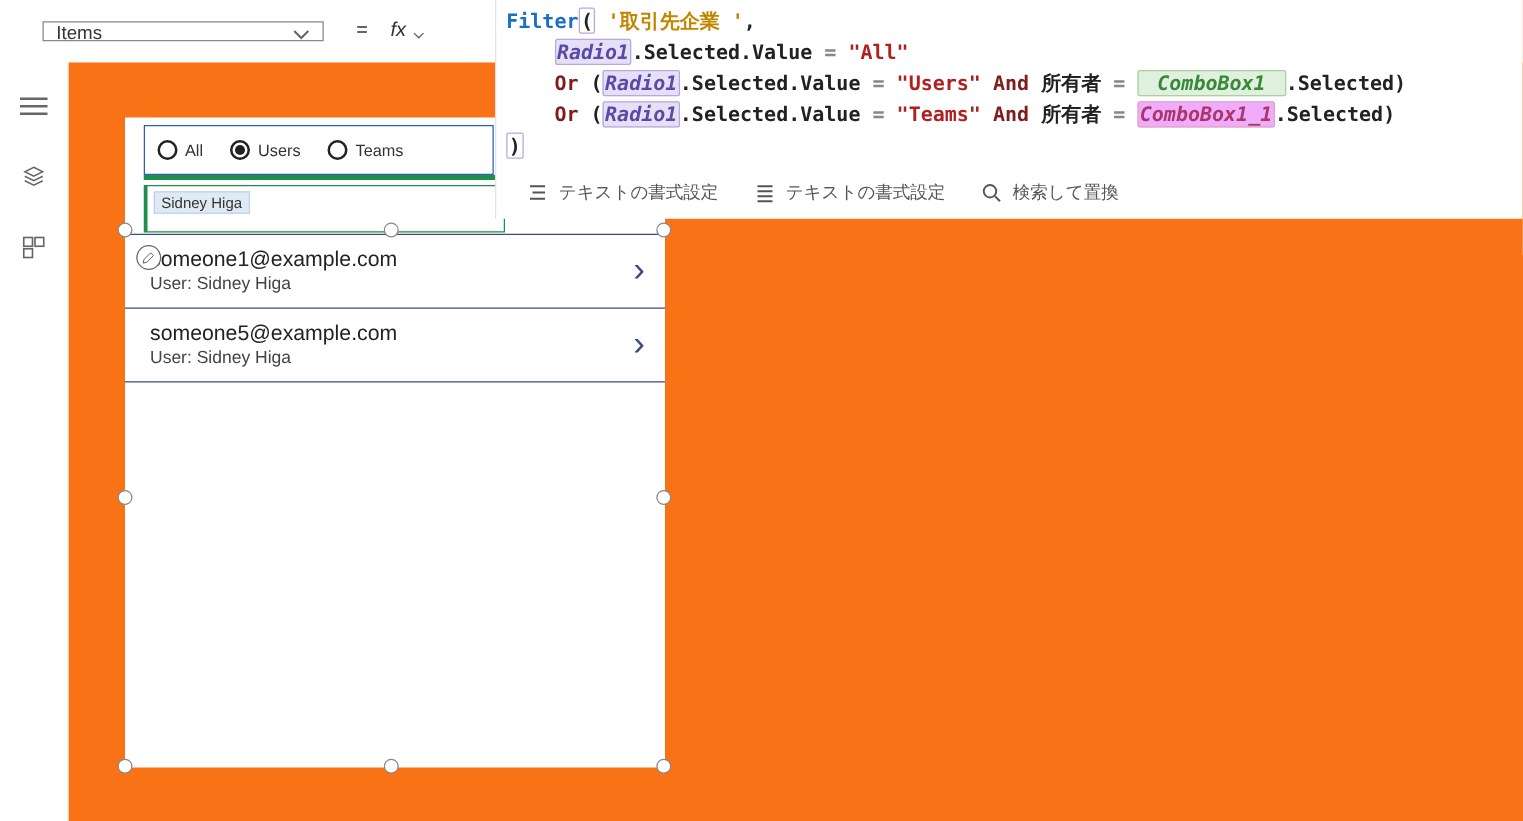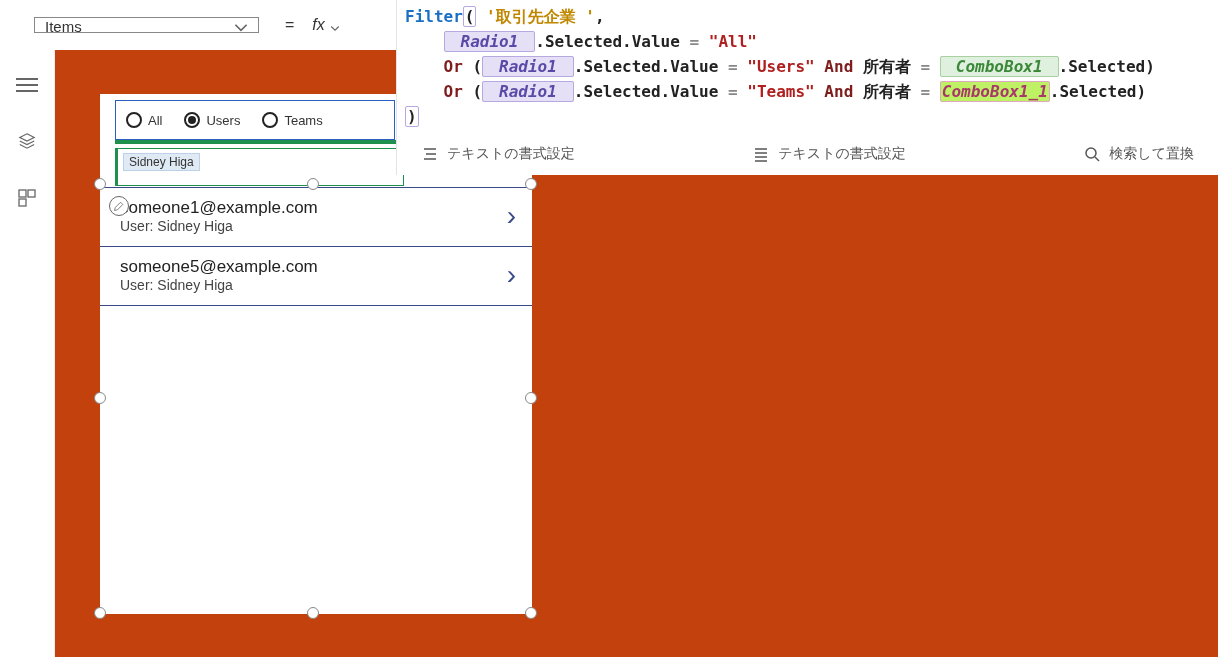--- a/index.html
+++ b/index.html
@@ -13,35 +13,35 @@
   .fx .chev { font-size: 10px; margin-left: 4px; }
 
   
   .formula-panel { position: absolute; left: 396px; top: 0; right: 0; background: #fff; border-left: 1px solid #e3e3e3; z-index: 5; }
   .formula-text { font-family: Consolas, monospace; font-size: 16px; padding: 4px 8px 6px 8px; line-height: 25px; white-space: pre; color: #222; font-weight: bold; }
   .tok-func { color: #1a6fc4; }
   .tok-table { color: #c08800; }
   .tok-str { color: #b02020; }
   .tok-op { color: #888; }
   .tok-kw { color: #7f1d1d; }
-  .hl-purple { background: #e6e0f6; border: 1px solid #b8a8e0; border-radius: 2px; padding: 0 16px; font-style: italic; color: #5a4aa8; }
+  .hl-purple { background: #e6e0f6; border: 1px solid #b8a8e0; border-radius: 2px; padding: 0 1px; font-style: italic; color: #5a4aa8; }
   .hl-green  { background: #dff0de; border: 1px solid #a8d0a0; border-radius: 2px; padding: 0 15px; font-style: italic; color: #3a8838; }
-  .hl-pink   { background: #bef264; border: 1px solid #e0a8c0; border-radius: 2px; padding: 0 1px; font-style: italic; color: #a8386a; }
+  .hl-pink   { background: #f0abfc; border: 1px solid #e0a8c0; border-radius: 2px; padding: 0 1px; font-style: italic; color: #a8386a; }
   .paren-hl  { border: 1px solid #b8a8e0; padding: 0 1px; border-radius: 2px; }
 
-  .formula-toolbar { display: flex; align-items: center; gap: 28px; padding: 10px 24px 12px 24px; color: #555; font-size: 14px; justify-content: space-between; }
+  .formula-toolbar { display: flex; align-items: center; gap: 28px; padding: 10px 24px 12px 24px; color: #555; font-size: 14px; }
   .ft-item { display: flex; align-items: center; gap: 8px; }
 
   
   .leftrail { position: absolute; left: 0; top: 50px; bottom: 0; width: 55px; background: #fff; border-right: 1px solid #eee; display: flex; flex-direction: column; align-items: center; padding-top: 26px; gap: 38px; }
   .rail-icon { width: 22px; height: 18px; display: flex; flex-direction: column; justify-content: center; gap: 4px; }
   .rail-icon .bar { height: 2px; background: #666; }
 
   
-  .canvas { position: absolute; left: 55px; top: 50px; right: 0; bottom: 0; background: #c2410c; }
+  .canvas { position: absolute; left: 55px; top: 50px; right: 0; bottom: 0; background: #f97316; }
 
   
   .screen-sel { position: absolute; left: 45px; top: 44px; width: 432px; height: 520px; background: #fff; }
   .sel-handle { position: absolute; width: 12px; height: 12px; background: #fff; border: 1px solid #888; border-radius: 50%; z-index: 3; }
 
   
   .radio-box { position: absolute; left: 60px; top: 50px; width: 280px; height: 40px; border: 1px solid #2a5fc0; background: #fff; display: flex; align-items: center; padding-left: 10px; gap: 22px; z-index: 2; }
   .radio-item { display: flex; align-items: center; gap: 6px; font-size: 13px; }
   .radio-circ { width: 16px; height: 16px; border: 2px solid #222; border-radius: 50%; display:inline-flex; align-items:center; justify-content:center; }
   .radio-circ.sel::after { content: ""; width: 8px; height: 8px; background: #222; border-radius: 50%; }

